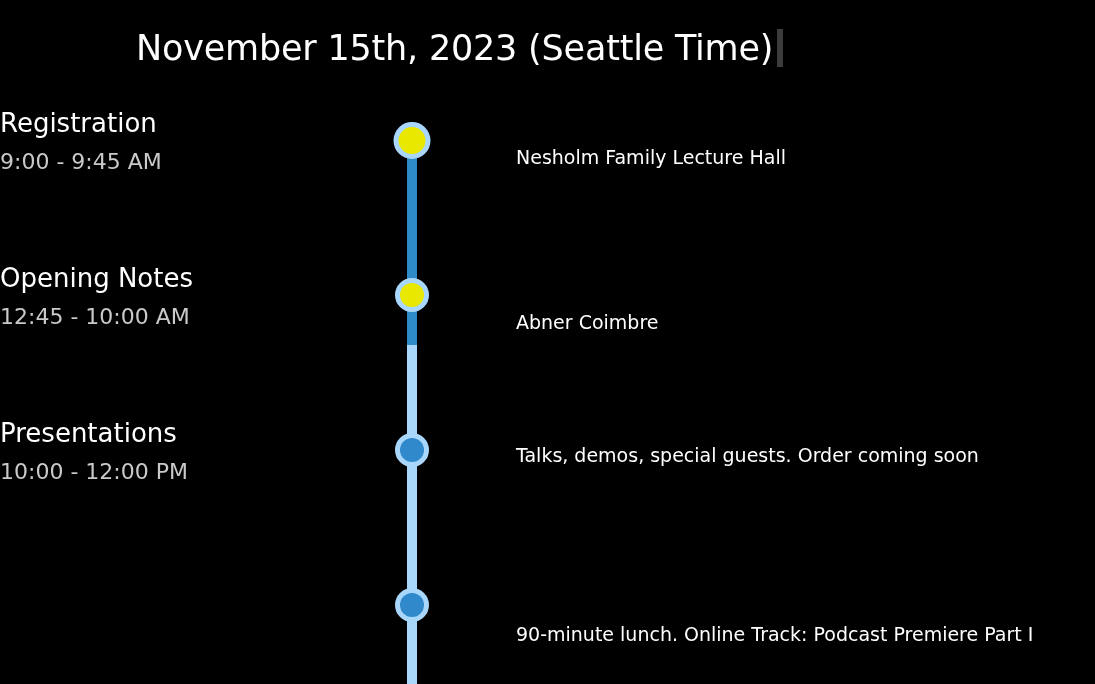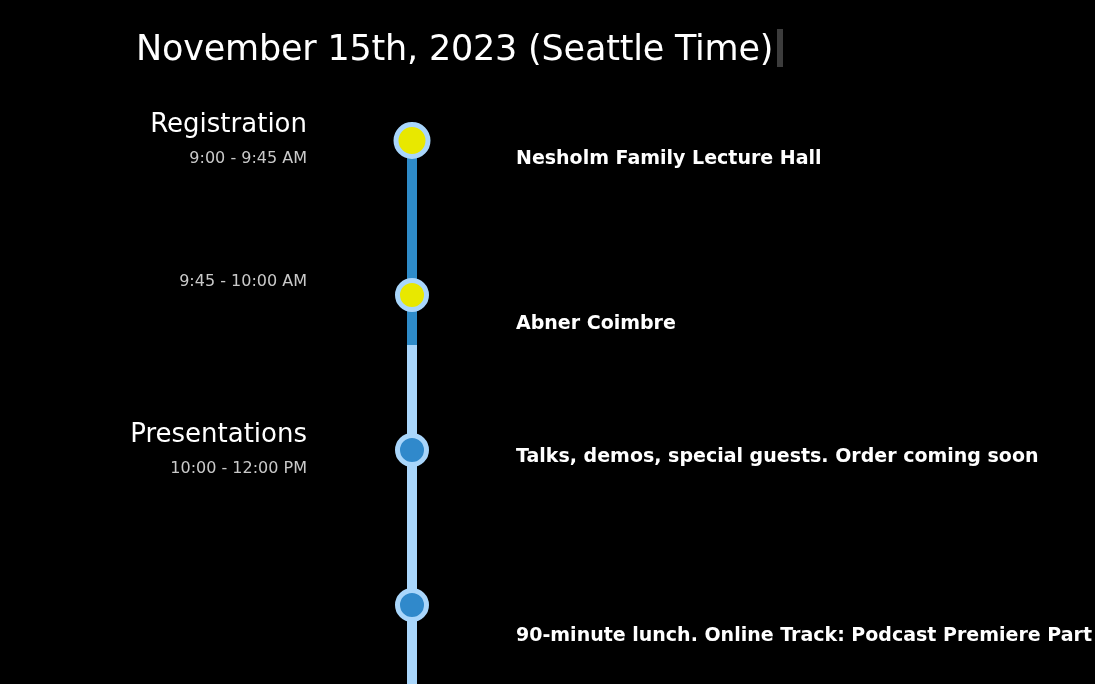--- a/index.html
+++ b/index.html
@@ -47,33 +47,33 @@
   .tl-row {
     position:relative;
     height:155px;
   }
 
   
   .tl-left {
     position:absolute;
     left:0; top:0;
     width:330px;
-    text-align:right;
+    text-align:left;
     padding-right:23px;
     text-decoration:underline;
   }
   .tl-title {
     font-size:26px;
     font-weight:400;
     color:#ffffff;
     line-height:1.22;
     white-space:nowrap;
   }
   .tl-time {
-    font-size:16px;
+    font-size:22px;
     font-weight:400;
     color:#c9c9c9;
     line-height:1.25;
     margin-top:8px;
     white-space:nowrap;
   }
 
   
   .tl-rail {
     position:absolute;
@@ -117,21 +117,21 @@
   }
 
   
   .tl-right {
     position:absolute;
     left:516px; top:0;
     width:580px;
   }
   .tl-desc {
     font-size:19px;
-    font-weight:700;
+    font-weight:400;
     color:#ffffff;
     line-height:1.25;
     white-space:nowrap;
     margin-top:0px;
   }
 </style>
 </head>
 <body>
 
 <div class="page">
@@ -153,21 +153,22 @@
         <div class="tl-seg done" style="top:32px; height:123px;"></div>
       </div>
       <div class="tl-node big"></div>
       <div class="tl-right">
         <div class="tl-desc" style="margin-top:38px;">Nesholm Family Lecture Hall</div>
       </div>
     </div>
 
     <div class="tl-row">
       <div class="tl-left">
-        <div class="tl-time">9:45 - 10:00 AM</div>
+        <div class="tl-title">Opening Notes</div>
+        <div class="tl-time">12:45 - 10:00 AM</div>
       </div>
       <div class="tl-rail">
         <div class="tl-seg done" style="top:0; height:32px;"></div>
         <div class="tl-seg done" style="top:32px; height:50px;"></div>
         <div class="tl-seg todo" style="top:82px; height:73px;"></div>
       </div>
       <div class="tl-node mid"></div>
       <div class="tl-right">
         <div class="tl-desc" style="margin-top:48px;">Abner Coimbre</div>
       </div>

